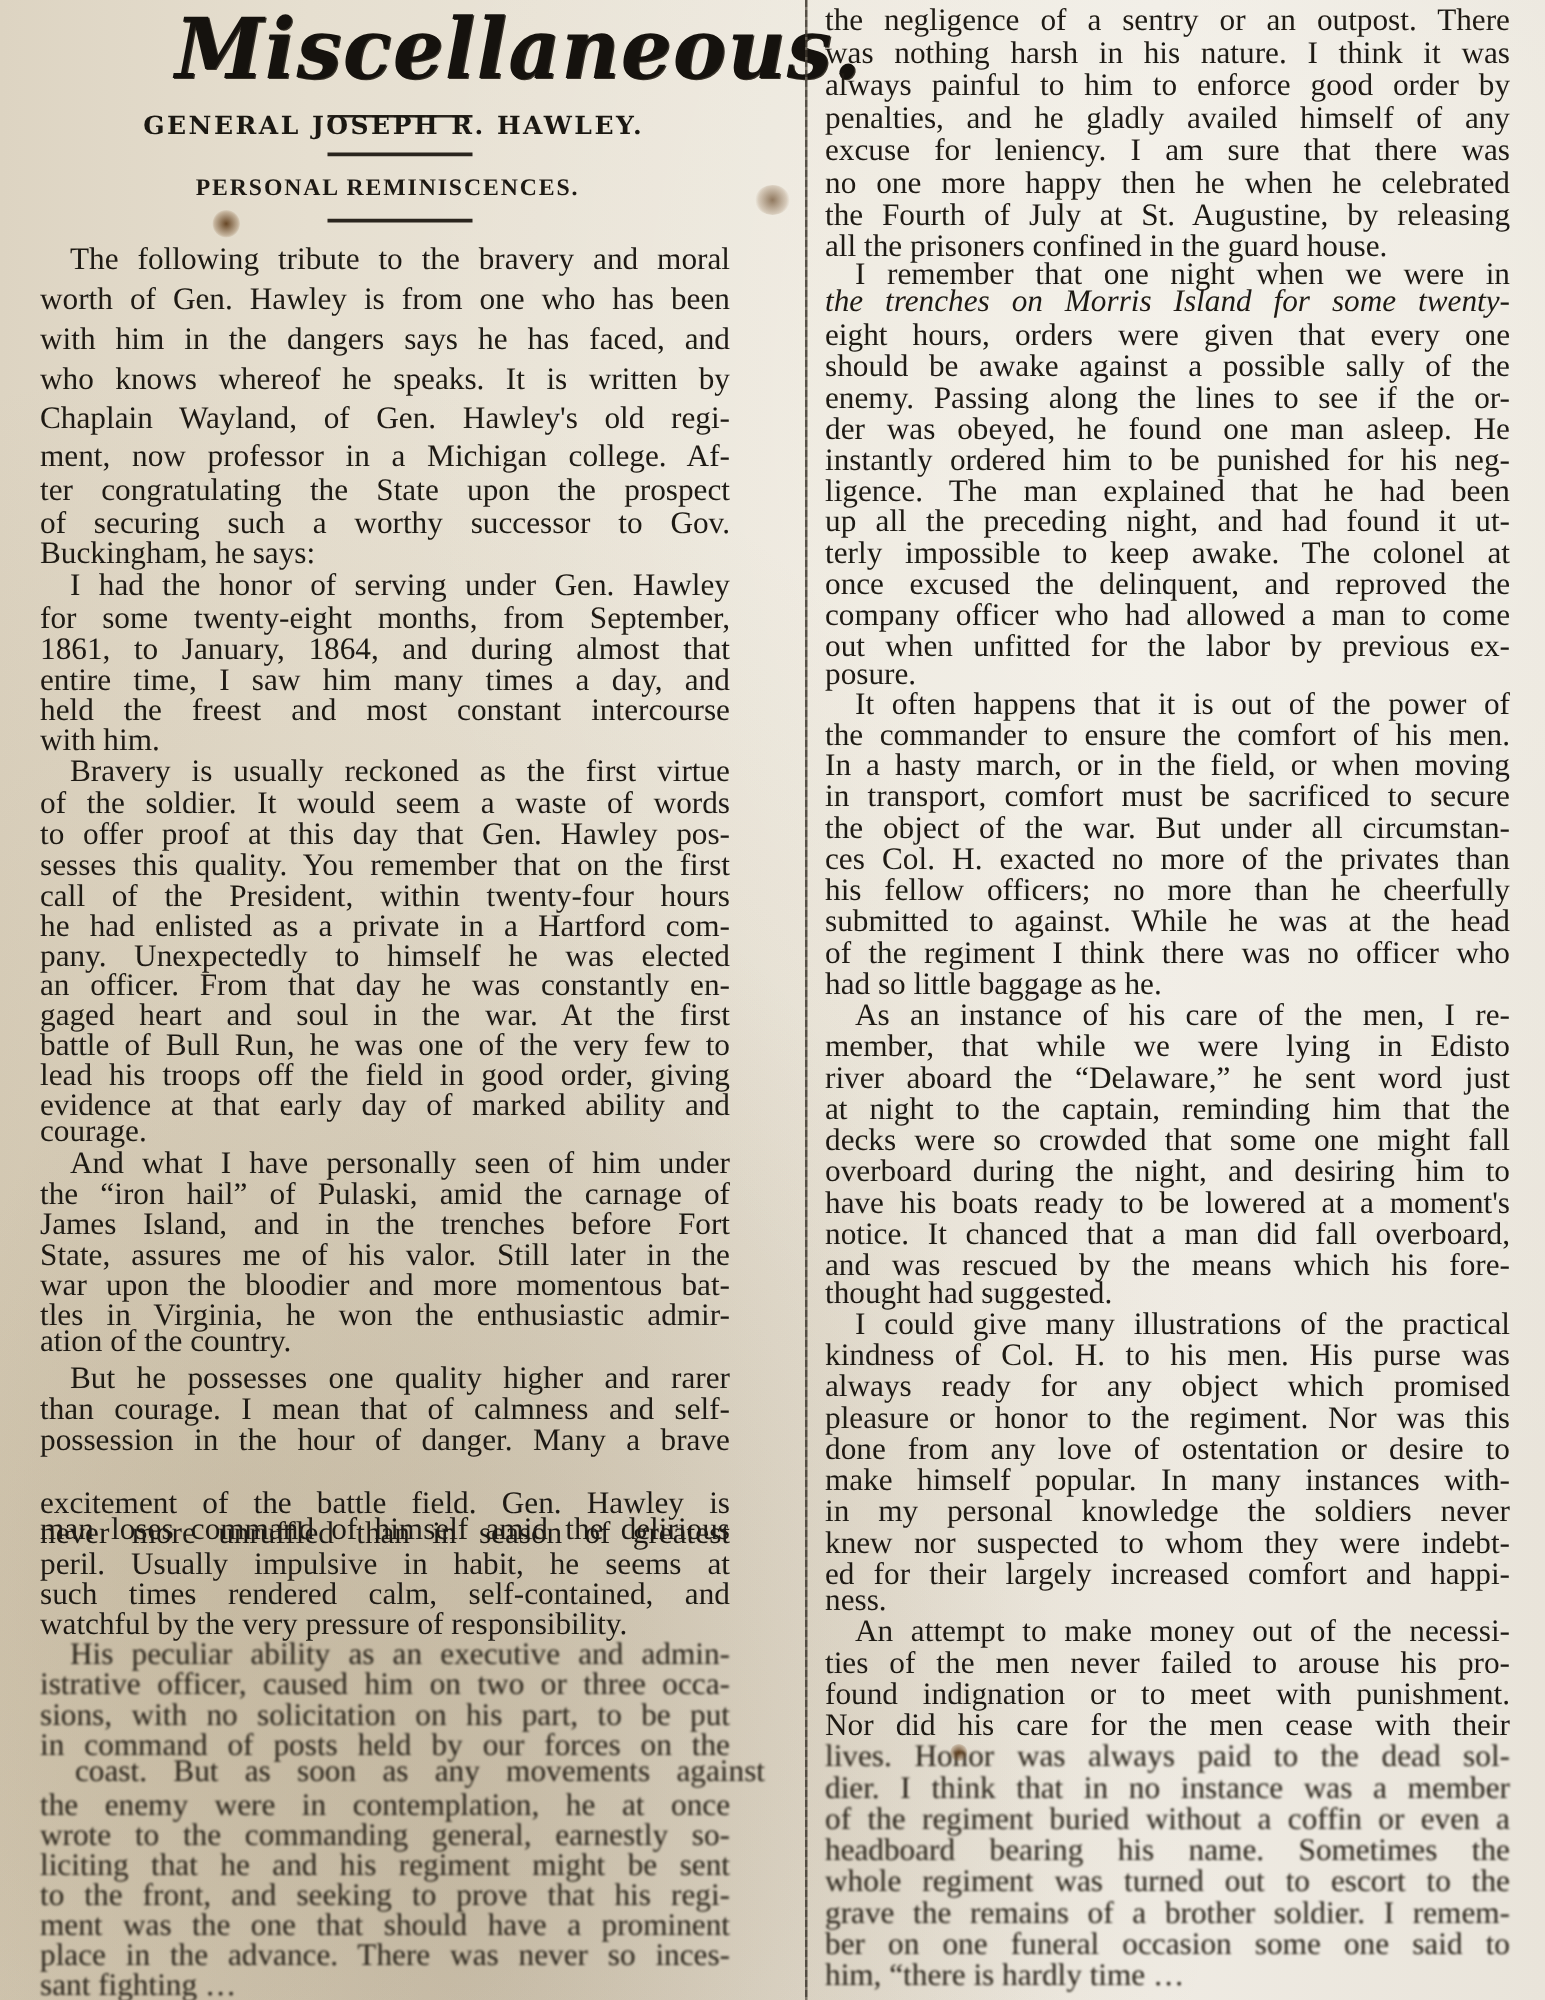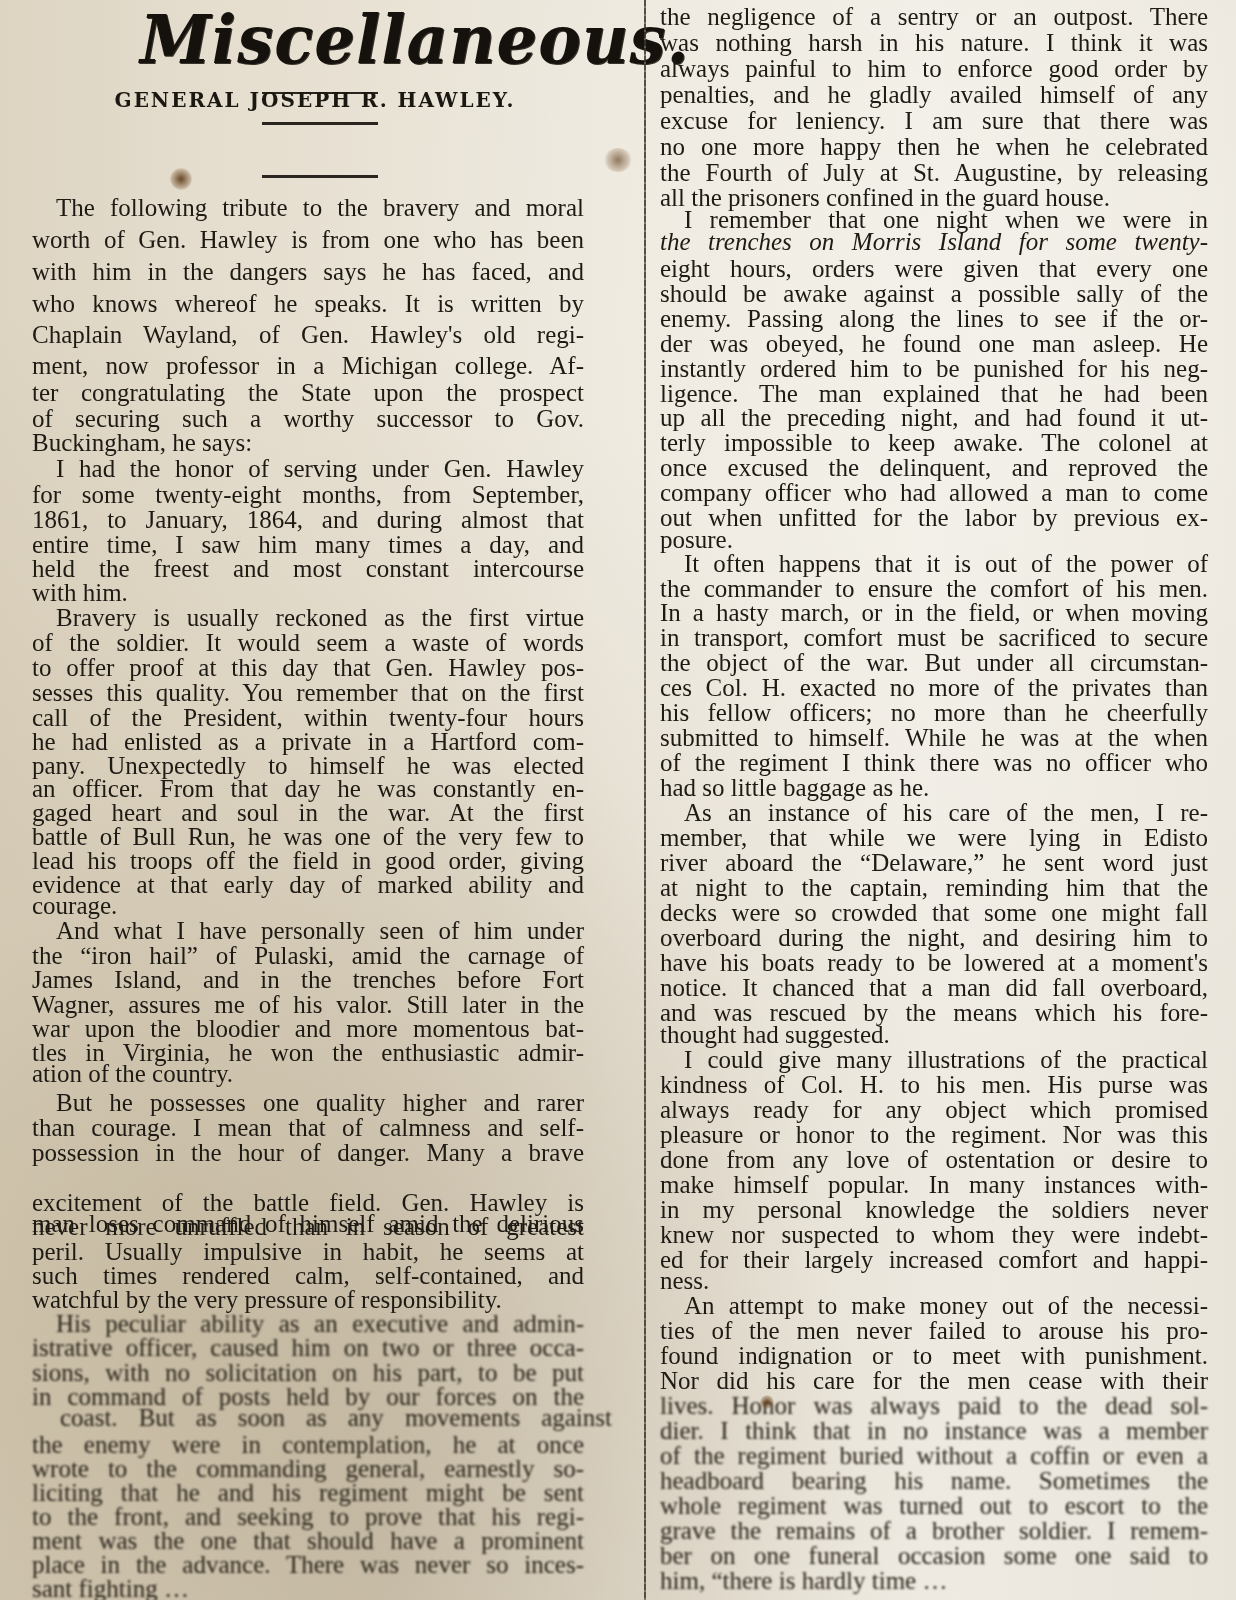--- a/index.html
+++ b/index.html
@@ -72,20 +72,21 @@
 </style>
 </head>
 <body>
 
 <div class="page">
 
   <div class="masthead">Miscellaneous.</div>
   <div class="rule" style="left:262px; top:92px; width:116px; height:2px;"></div>
   <div class="headline">GENERAL JOSEPH R. HAWLEY.</div>
   <div class="rule" style="left:262px; top:122px; width:116px; height:3px;"></div>
+  <div class="subhead">PERSONAL REMINISCENCES.</div>
   <div class="rule" style="left:262px; top:175px; width:116px; height:3px;"></div>
 
   <div class="col col-left" id="left-col">
       <div class="line indent" style="top: 195px;">The following tribute to the bravery and moral</div>
       <div class="line" style="top: 227px;">worth of Gen. Hawley is from one who has been</div>
       <div class="line" style="top: 259px;">with him in the dangers says he has faced, and</div>
       <div class="line" style="top: 291px;">who knows whereof he speaks.  It is written by</div>
       <div class="line" style="top: 322px;">Chaplain Wayland, of Gen. Hawley's  old  regi-</div>
       <div class="line" style="top: 353px;">ment, now professor in a Michigan college.  Af-</div>
       <div class="line" style="top: 380px;">ter congratulating the State  upon  the  prospect</div>
@@ -106,21 +107,21 @@
       <div class="line" style="top: 753px;">pany.  Unexpectedly to himself he was elected</div>
       <div class="line" style="top: 776px;">an officer.  From that day he was constantly en-</div>
       <div class="line" style="top: 800px;">gaged heart and soul in the war.  At the first</div>
       <div class="line" style="top: 824px;">battle of Bull Run, he was one of the very few to</div>
       <div class="line" style="top: 848px;">lead his troops off the field in good order, giving</div>
       <div class="line" style="top: 872px;">evidence at that early day of marked ability and</div>
       <div class="line last" style="top: 893px;">courage.</div>
       <div class="line indent" style="top: 918px;">And what I have personally seen of him under</div>
       <div class="line" style="top: 943px;">the “iron hail” of Pulaski, amid the carnage of</div>
       <div class="line" style="top: 967px;">James Island, and in the trenches before Fort</div>
-      <div class="line" style="top: 992px;">Wagner, assures me of his valor. Still later in the</div>
+      <div class="line" style="top: 992px;">State, assures me of his valor. Still later in the</div>
       <div class="line" style="top: 1016px;">war upon the bloodier and more momentous bat-</div>
       <div class="line" style="top: 1040px;">tles in Virginia, he won the enthusiastic admir-</div>
       <div class="line last" style="top: 1061px;">ation of the country.</div>
       <div class="line indent" style="top: 1090px;">But he possesses one quality higher and rarer</div>
       <div class="line" style="top: 1115px;">than courage.  I mean that of calmness and self-</div>
       <div class="line" style="top: 1140px;">possession in the hour of danger.  Many a brave</div>
       <div class="line" style="top: 1165px; margin-top: 46px;">man loses command of himself amid the delirious</div>
       <div class="line" style="top: 1190px;">excitement of the battle field.  Gen. Hawley is</div>
       <div class="line" style="top: 1214px;">never more unruffled than in season of greatest</div>
       <div class="line" style="top: 1239px;">peril.  Usually impulsive in habit, he seems at</div>
@@ -163,21 +164,21 @@
       <div class="line" style="top: 480px;">company officer who had allowed a man to come</div>
       <div class="line" style="top: 505px;">out when unfitted for the labor by previous ex-</div>
       <div class="line last" style="top: 527px;">posure.</div>
       <div class="line indent" style="top: 551px;">It often happens that it is out of the power of</div>
       <div class="line" style="top: 576px;">the commander to ensure the comfort of his men.</div>
       <div class="line" style="top: 600px;">In a hasty march, or in the field, or when moving</div>
       <div class="line" style="top: 625px;">in transport, comfort must be sacrificed to secure</div>
       <div class="line" style="top: 650px;">the object of the war.  But under all circumstan-</div>
       <div class="line" style="top: 675px;">ces Col. H. exacted no more of the privates than</div>
       <div class="line" style="top: 700px;">his fellow officers; no more than he cheerfully</div>
-      <div class="line" style="top: 725px;">submitted to himself.  While he was at the when</div>
+      <div class="line" style="top: 725px;">submitted to against.  While he was at the head</div>
       <div class="line" style="top: 750px;">of the regiment I think there was no officer who</div>
       <div class="line last" style="top: 775px;">had so little baggage as he.</div>
       <div class="line indent" style="top: 800px;">As an instance of his care of the men, I re-</div>
       <div class="line" style="top: 825px;">member, that while we were lying in Edisto</div>
       <div class="line" style="top: 850px;">river aboard the “Delaware,” he sent word just</div>
       <div class="line" style="top: 875px;">at night to the captain, reminding him that the</div>
       <div class="line" style="top: 900px;">decks were so crowded that some one might fall</div>
       <div class="line" style="top: 925px;">overboard during the night, and desiring him to</div>
       <div class="line" style="top: 950px;">have his boats ready to be lowered at a moment's</div>
       <div class="line" style="top: 975px;">notice. It chanced that a man did fall overboard,</div>

